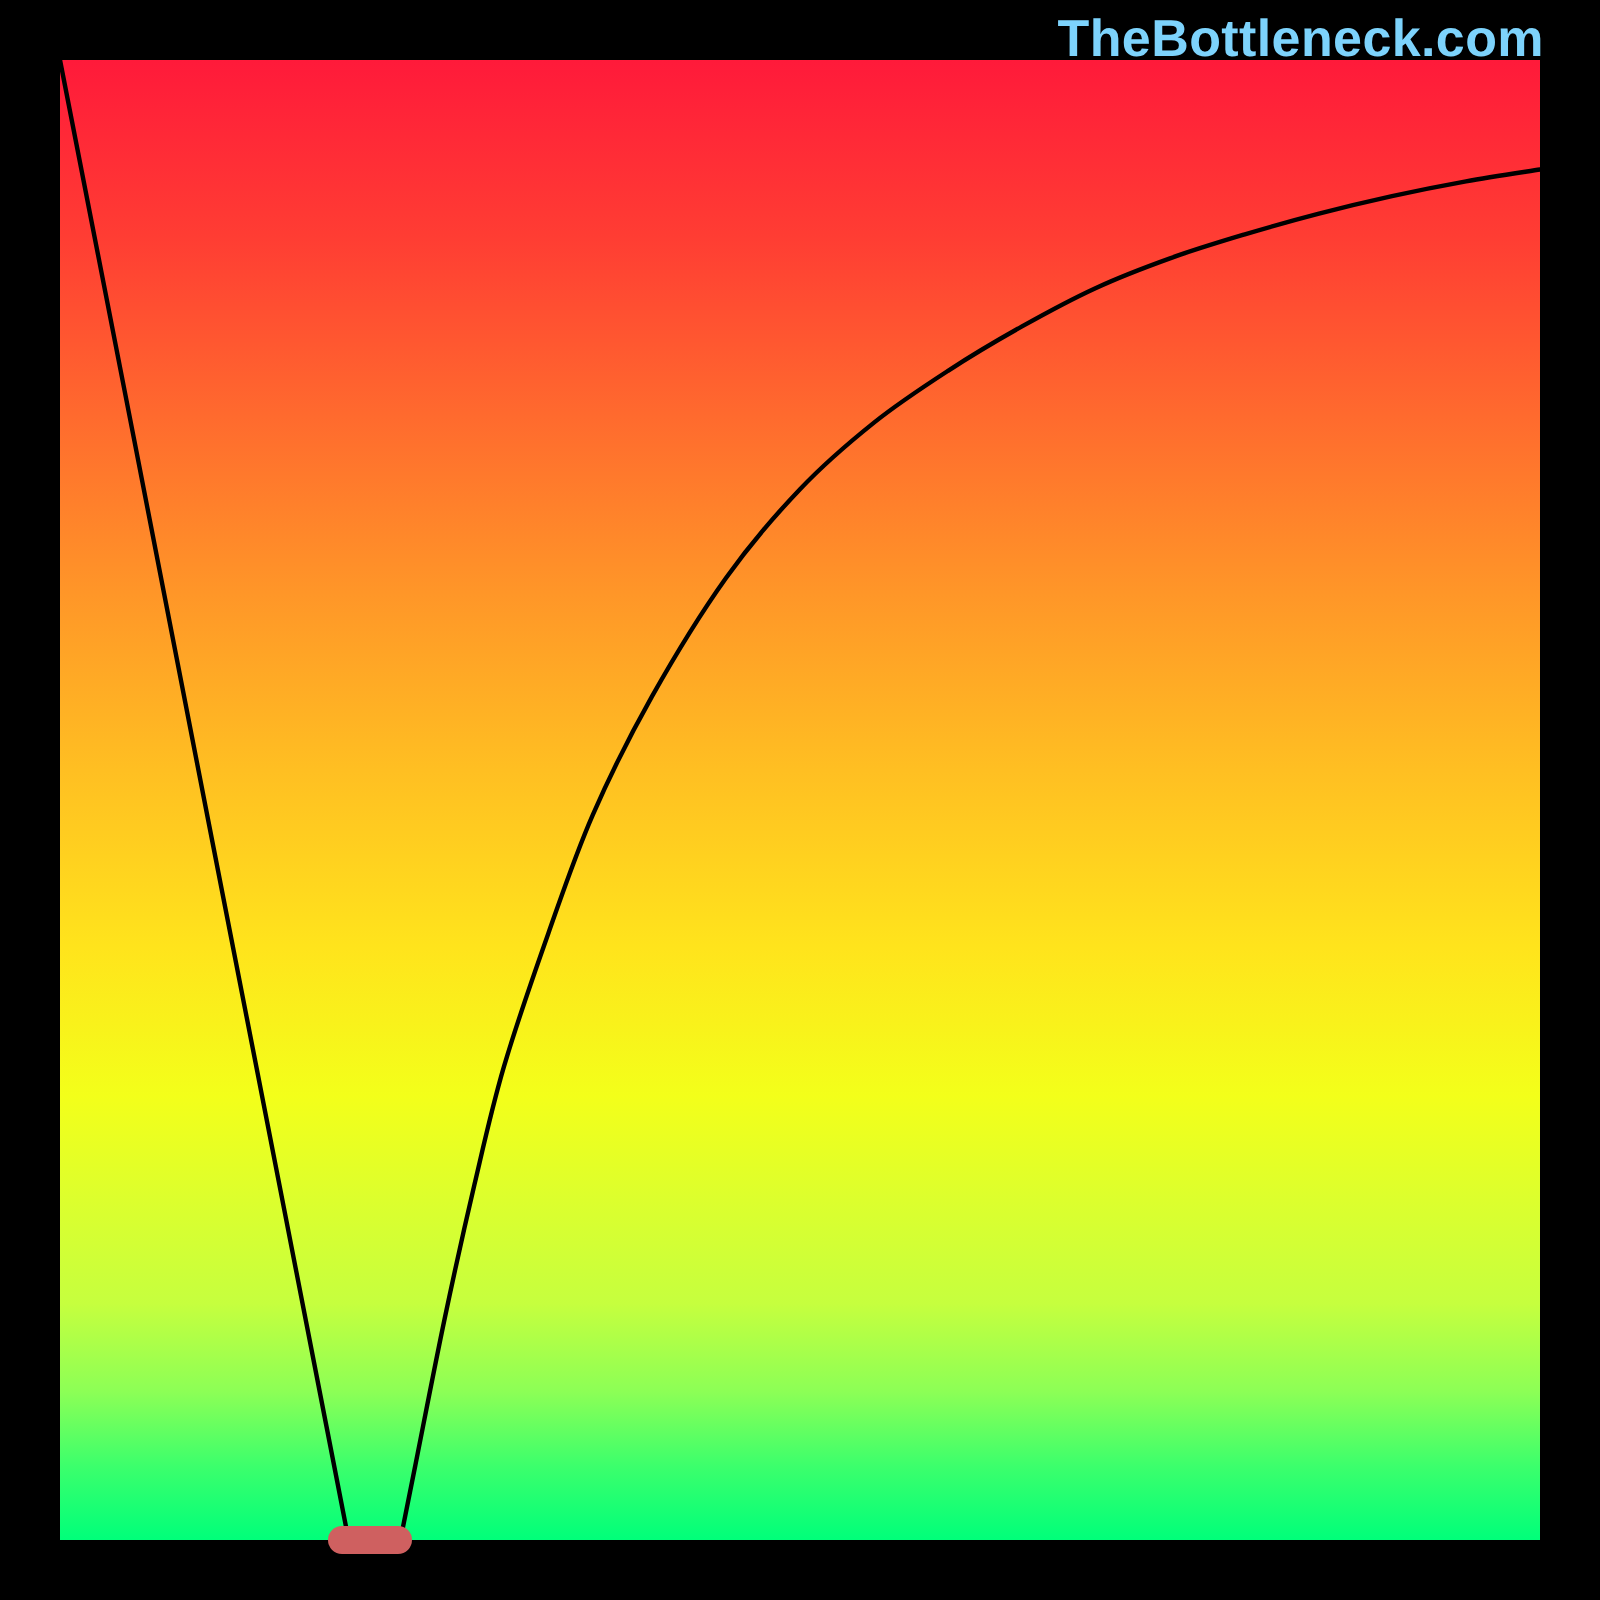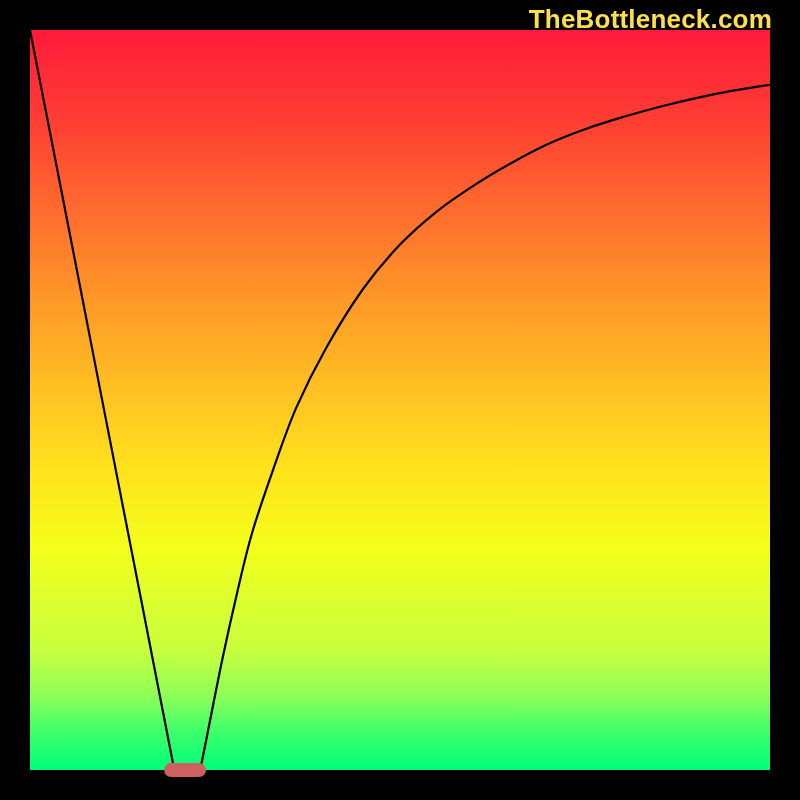--- a/index.html
+++ b/index.html
@@ -38,21 +38,21 @@
       #3cff6c 95%,
       #00ff7a 100%
     );
   }
   .watermark {
     position: absolute;
     top: 4px;
     right: 28px;
     font-size: 26px;
     font-weight: 600;
-    color: #fde047;
+    color: #7dd3fc;
     letter-spacing: 0.2px;
     pointer-events: none;
   }
   svg.curve {
     position: absolute;
     left: 0;
     top: 0;
     width: 740px;
     height: 740px;
     overflow: visible;

